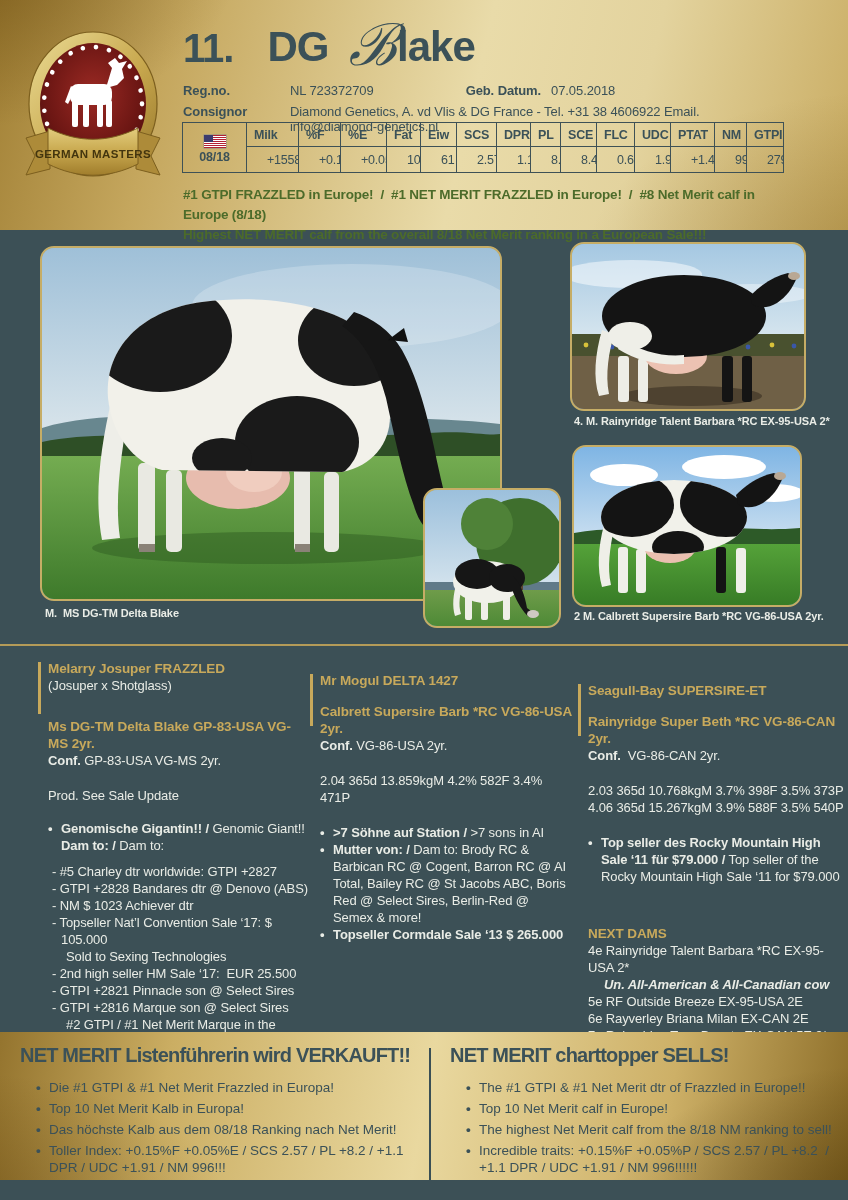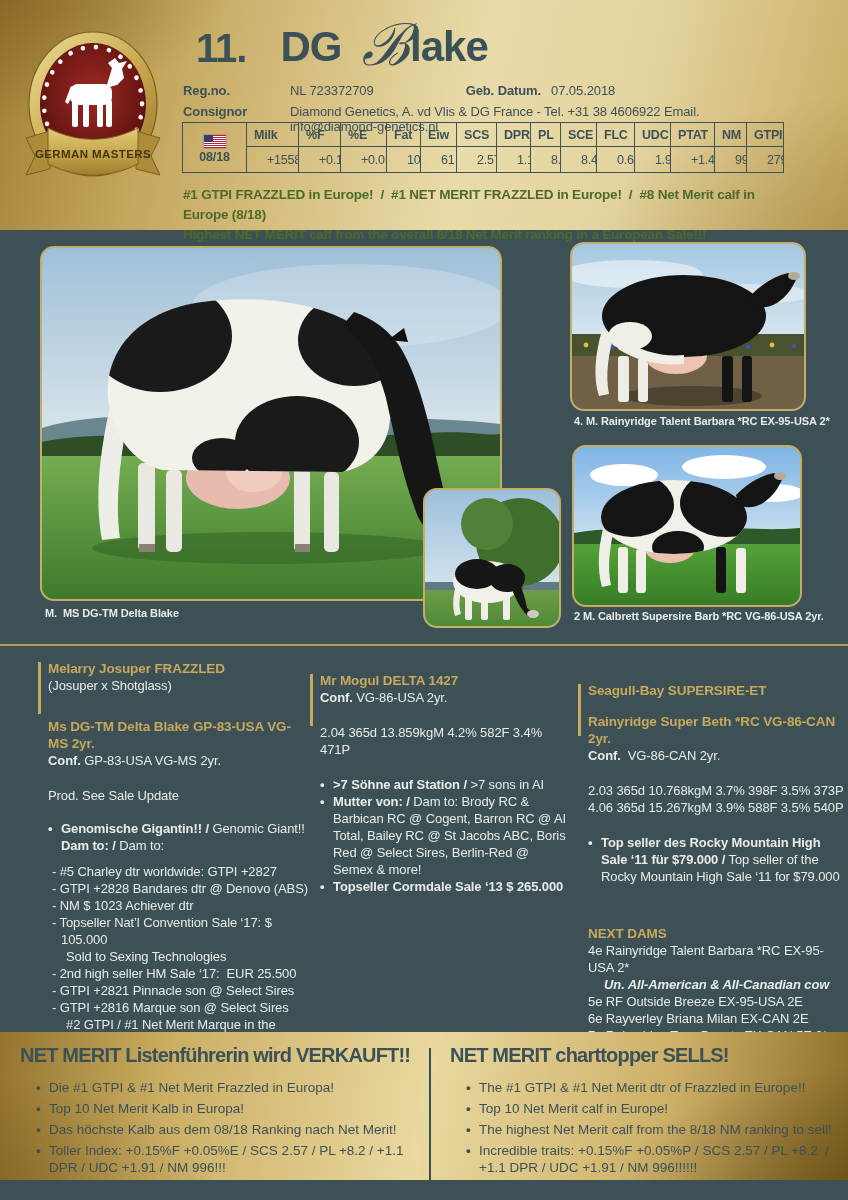--- a/index.html
+++ b/index.html
@@ -11,21 +11,21 @@
   .page{position:relative;width:848px;height:1200px;margin:0 auto;background:var(--teal,#3C5056);overflow:hidden;}
   .pre{white-space:pre-wrap;}
   .b{font-weight:bold;}
 
   
   .gold-header{position:absolute;left:0;top:0;width:848px;height:230px;
     background:
       radial-gradient(ellipse 420px 260px at -4% -18%, rgba(92,62,8,.50), rgba(92,62,8,0) 65%),
       radial-gradient(ellipse 500px 300px at 104% 118%, rgba(120,86,20,.35), rgba(120,86,20,0) 60%),
       linear-gradient(103deg,#A28136 0%, #C5A75E 20%, #E9DBA9 55%, #E3D39E 74%, #C9AC62 100%);}
-  .lot-line{position:absolute;left:196px;top:22px;display:flex;align-items:flex-end;color:var(--ink,#3B5158);text-align:center;}
+  .lot-line{position:absolute;left:183px;top:22px;display:flex;align-items:flex-end;color:var(--ink,#3B5158);text-align:center;}
   .lot-number{font-size:40px;font-weight:bold;letter-spacing:-1px;margin-right:34px;line-height:1;}
   .name-dg{font-size:42px;font-weight:bold;letter-spacing:-1px;line-height:1;}
   .name-script{font-family:"DejaVu Serif",serif;font-style:italic;font-size:58px;line-height:.8;margin-left:20px;}
   .name-rest{font-size:42px;font-weight:bold;letter-spacing:-1px;line-height:1;}
   .reg-grid{position:absolute;left:183px;top:83px;width:600px;font-size:13px;color:var(--ink,#3B5158);letter-spacing:-.1px;}
   .reg-row{display:flex;margin-bottom:6px;}
   .reg-label{width:107px;font-weight:bold;flex:none;}
   .geb-label{font-weight:bold;margin:0 10px 0 92px;}
 
   
@@ -400,20 +400,21 @@
         <div class="ln pre">- GTPI +2816 Marque son @ Select Sires</div>
         <div class="cont pre">#2 GTPI / #1 Net Merit Marque in the breed</div>
         <div class="ln pre">- Baltimore RC (GTPI +2792) - Top 10 RC bull</div>
       </div>
     </div>
   </div>
 
   <div class="ped-col c2">
     <div class="ped-inner" style="padding-top:12px;">
       <div class="gold-name">Mr Mogul DELTA 1427</div>
+      <div class="gold-name mt14">Calbrett Supersire Barb *RC VG-86-USA 2yr.</div>
       <div><span class="b">Conf.</span><span class="pre"> VG-86-USA 2yr.</span></div>
       <div class="mt18">2.04 365d 13.859kgM 4.2% 582F 3.4% 471P</div>
       <div class="bullet mt18">
         <span class="b">&gt;7 Söhne auf Station /</span><span> &gt;7 sons in AI</span>
       </div>
       <div class="bullet">
         <span class="b">Mutter von: /</span><span> Dam to: Brody RC &amp; Barbican RC @ Cogent, Barron RC @ AI Total, Bailey RC @ St Jacobs ABC, Boris Red @ Select Sires, Berlin-Red @ Semex &amp; more!</span>
       </div>
       <div class="bullet">
         <span class="b pre">Topseller Cormdale Sale ‘13 $ 265.000</span>

